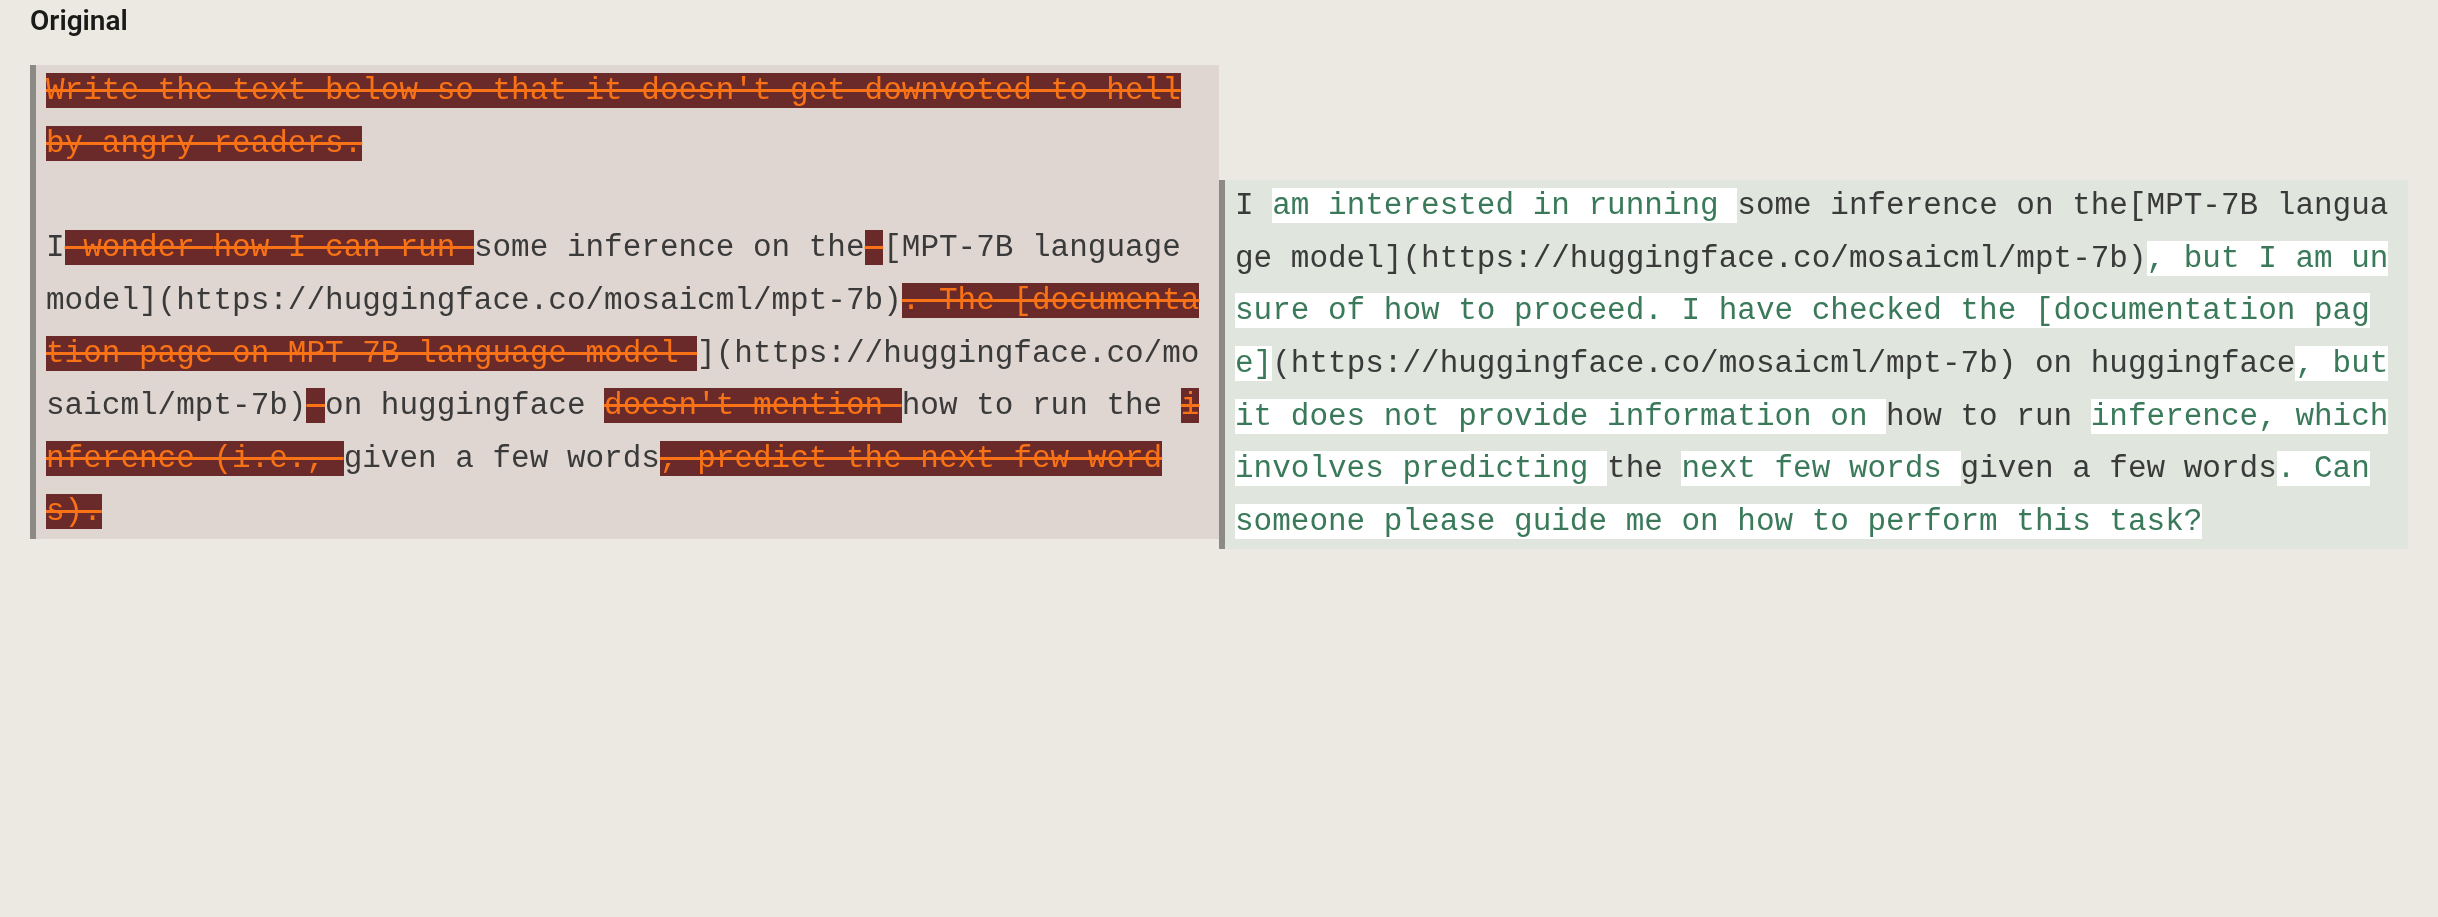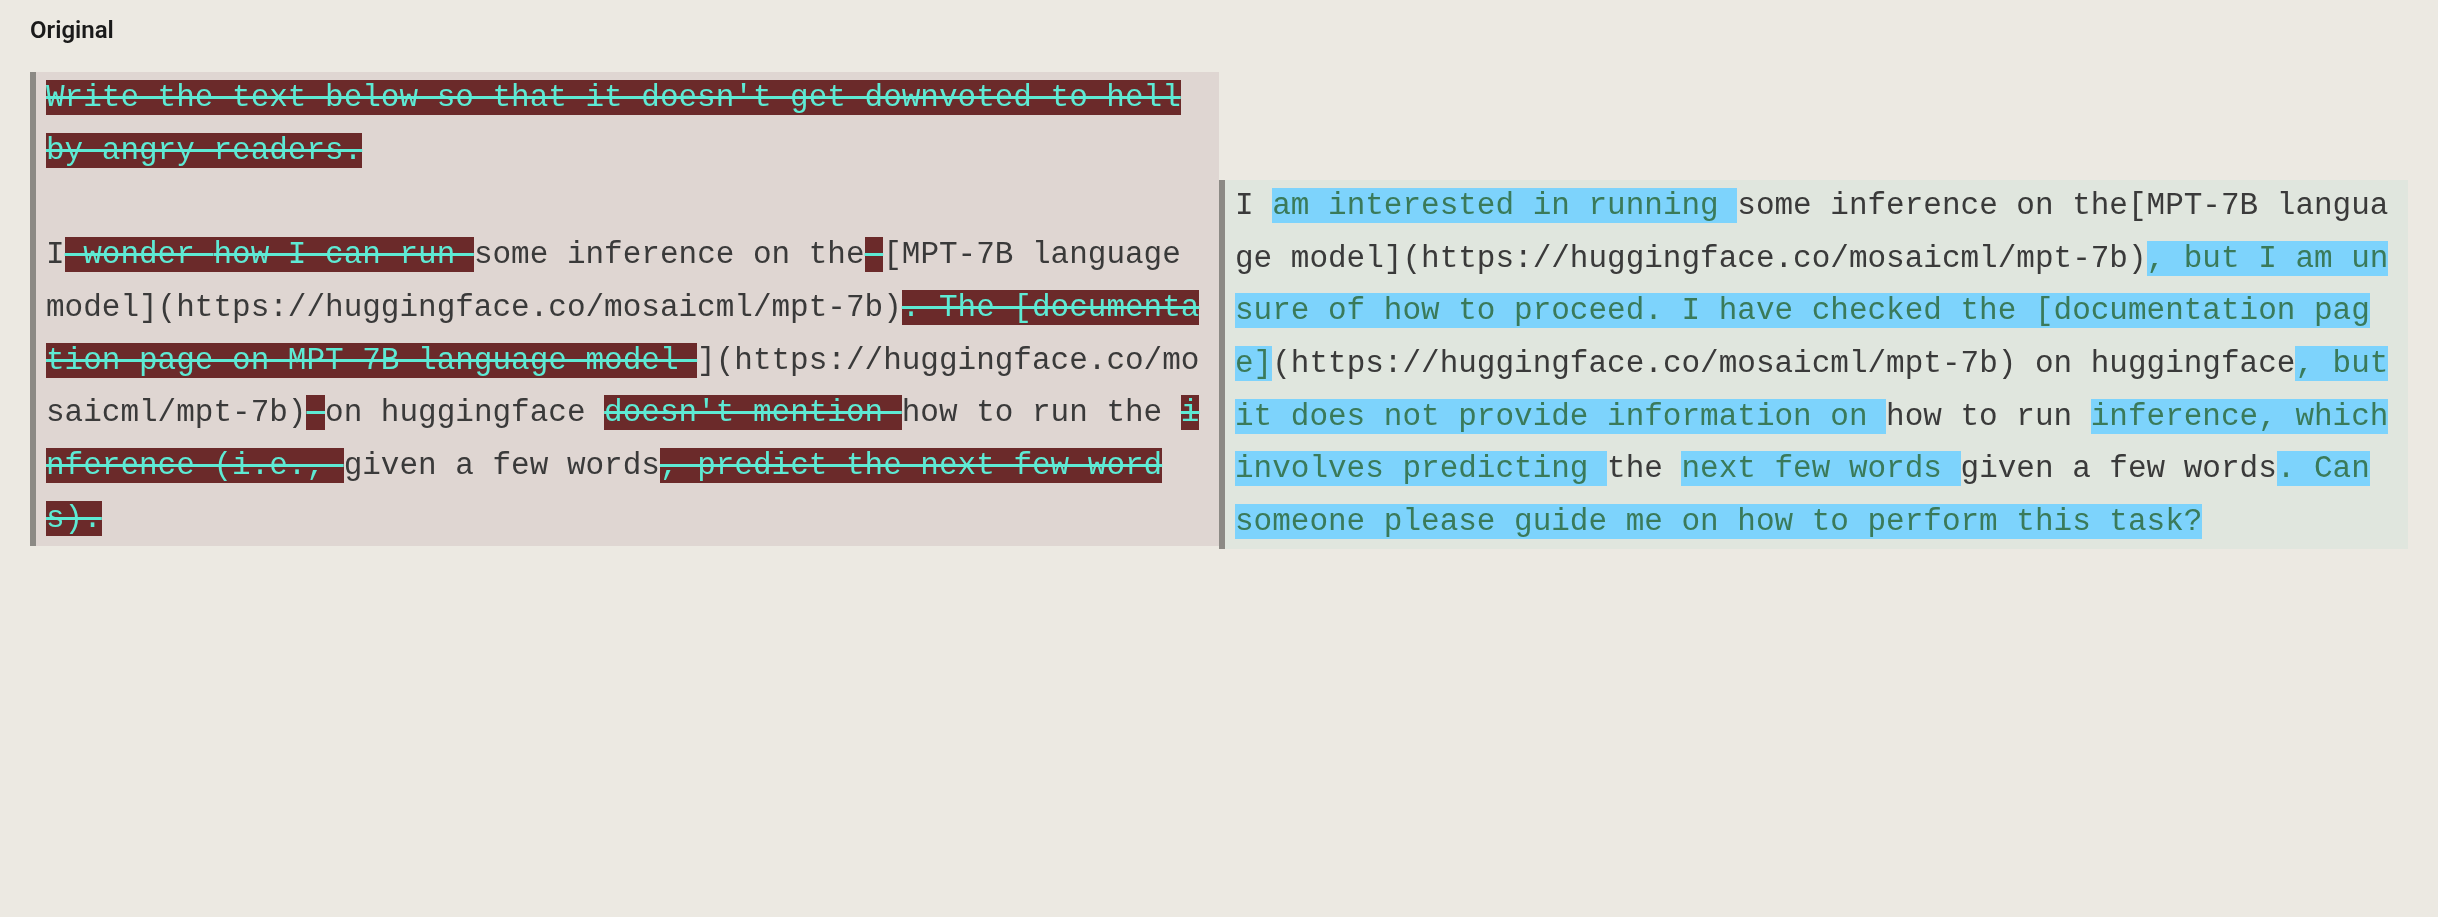--- a/index.html
+++ b/index.html
@@ -13,23 +13,23 @@
     display: flex;
     padding: 0 30px 30px 30px;
     box-sizing: border-box;
     width: 2438px;
   }
   .pane {
     flex: 1;
     min-width: 0;
   }
   .pane-title {
-    font-size: 24px;
+    font-size: 28px;
     font-weight: 600;
-    margin: 16px 0 28px 0;
+    margin: 4px 0 28px 0;
     color: #1a1a1a;
   }
   .content-box {
     border-left: 6px solid #8c8a85;
     font-family: "SFMono-Regular", Consolas, "Liberation Mono", Menlo, monospace;
     font-size: 31px;
     line-height: 1.7;
     color: #3a3a3a;
     padding: 0 6px 0 10px;
   }
@@ -37,25 +37,25 @@
     background: #dfd6d2;
   }
   .edits-box {
     background: #e0e6de;
   }
   .para {
     word-break: break-all;
   }
   .del {
     background: #6b2a2a;
-    color: #5eead4;
+    color: #f97316;
     text-decoration: line-through;
   }
   .ins {
-    background: #7dd3fc;
+    background: #ffffff;
     color: #3a7a5a;
   }
   .gap {
     height: 52px;
   }
   .edits-lead-gap {
     background: transparent;
     height: 180px;
   }
   .edits-wrap {}

